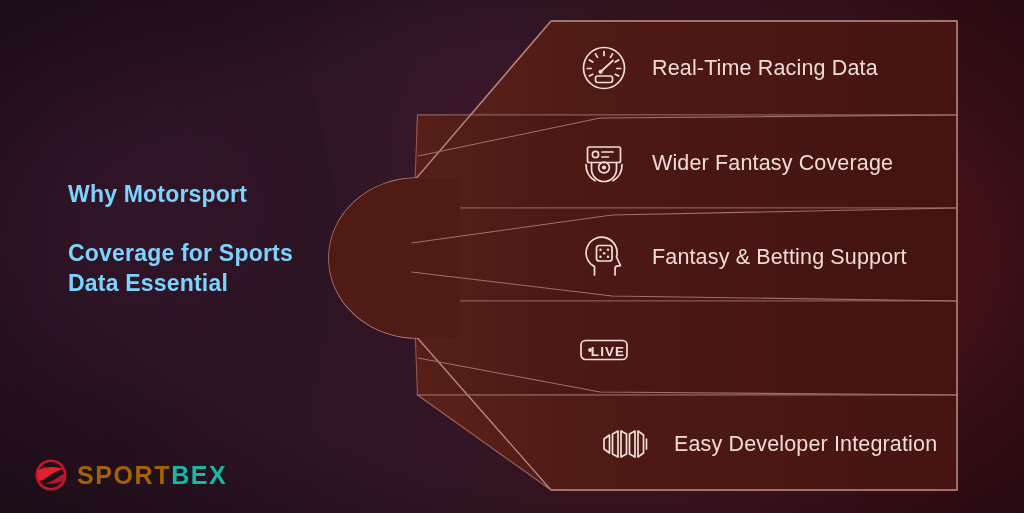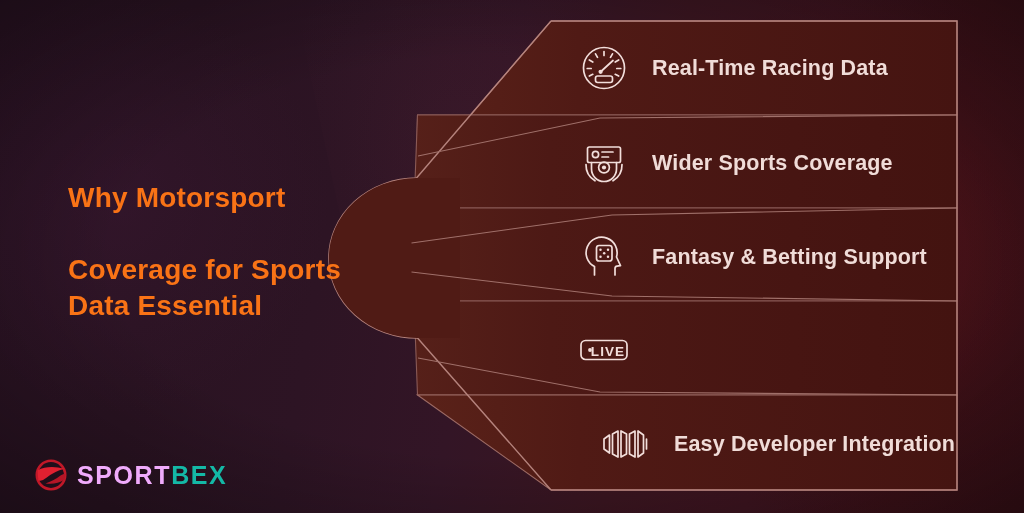--- a/index.html
+++ b/index.html
@@ -53,50 +53,50 @@
   .row-icon {
     width:52px; height:52px;
     display:flex; align-items:center; justify-content:center;
     flex:0 0 52px;
   }
   .row-icon svg { display:block; }
   .row-label {
     margin-left:22px;
     color:#f0dcd8;
     font-size:21.5px;
-    font-weight:700;
+    font-weight:400;
     letter-spacing:.15px;
     white-space:nowrap;
   }
   
   #headline {
     position:absolute;
     left:68px; top:180px;
     width:330px;
-    color:#f97316;
-    font-size:28px;
+    color:#7dd3fc;
+    font-size:23px;
     font-weight:bold;
     line-height:1.29;
     letter-spacing:.2px;
   }
   
   #logo {
     position:absolute;
     left:34px; top:458px;
     display:flex; align-items:center;
   }
   #logo .mark { width:34px; height:34px; flex:0 0 34px; }
   #logo .wordmark {
     margin-left:9px;
     font-size:25px;
     font-weight:bold;
     letter-spacing:1.6px;
     line-height:1;
   }
-  #logo .wm-a { color:#f0abfc; }
+  #logo .wm-a { color:#a16207; }
   #logo .wm-b { color:#14b8a6; }
 </style>
 </head>
 <body>
 
 <div id="stage">
 
   <div class="bg-base"></div>
   <div class="bg-glow-l"></div>
   <div class="bg-texture"></div>
@@ -180,21 +180,21 @@
         <line x1="23" y1="19" x2="29.5" y2="19"></line>
 
         <path d="M 12.5 24.5 L 12.5 31 a 12.5 12.5 0 0 0 25 0 L 37.5 24.5"></path>
         <circle cx="25" cy="29.5" r="5.4"></circle>
         <circle cx="25" cy="29.5" r="2.1" fill="#f2dedb" stroke="none"></circle>
 
         <path d="M 7 26.5 a 18.5 18.5 0 0 0 9 16.3"></path>
         <path d="M 43 26.5 a 18.5 18.5 0 0 1 -9 16.3"></path>
       </svg>
     </span>
-    <span class="row-label">Wider Sports Coverage</span>
+    <span class="row-label">Wider Fantasy Coverage</span>
   </div>
 
   <div class="row" style="left:578px; top:231px;">
     <span class="row-icon">
       <svg width="50" height="50" viewBox="0 0 50 50" fill="none" stroke="#f2dedb" stroke-width="1.7" stroke-linecap="round" stroke-linejoin="round">
 
         <path d="M 36 43 L 36 36.5 Q 36 34.5 38 34.2 L 41.5 33.7 L 37.5 25
                  A 15.5 15.5 0 1 0 15.5 34.5 L 15.5 43"></path>
 
         <rect x="17.5" y="13.5" width="15.5" height="15.5" rx="2.6"></rect>

